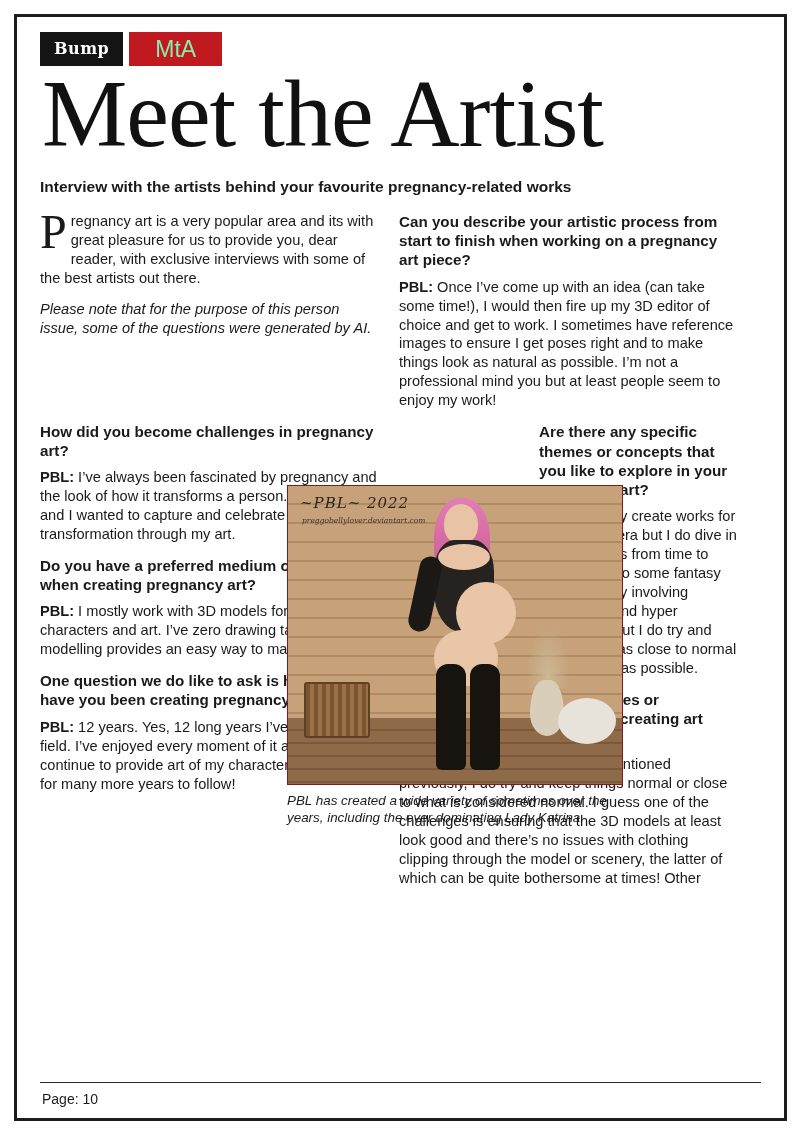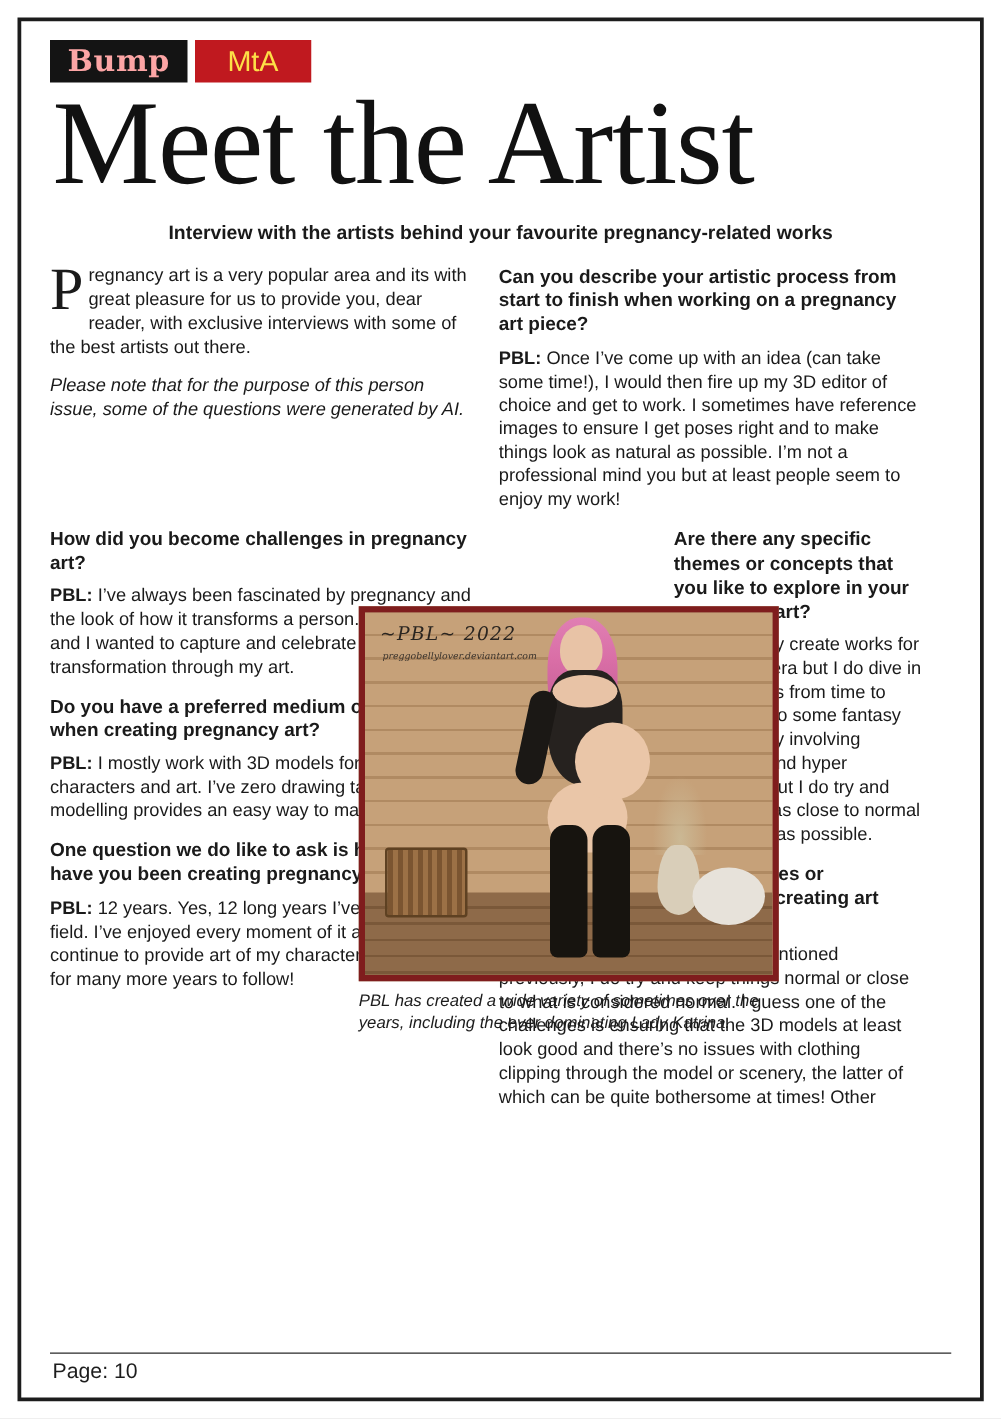--- a/index.html
+++ b/index.html
@@ -37,33 +37,33 @@
   
   .masthead {
     display: flex;
     align-items: stretch;
     height: 34px;
     margin-left: 0px;
     margin-bottom: 2px;
   }
   .brand-bump {
     background: #141414;
-    color: #fca5a5;
+    color: #ffffff;
     font-family: "DejaVu Serif", serif;
     font-weight: bold;
-    font-size: 24px;
+    font-size: 16px;
     letter-spacing: 0.5px;
     padding: 2px 14px 2px 14px;
     display: flex;
     align-items: center;
     line-height: 1;
   }
   .brand-mta {
     background: #c0191f;
-    color: #fde047;
+    color: #86efac;
     font-family: "Liberation Sans", sans-serif;
     font-size: 23px;
     padding: 2px 26px;
     display: flex;
     align-items: center;
     margin-left: 6px;
     line-height: 1;
   }
 
   .headline {
@@ -71,21 +71,20 @@
     font-size: 96px;
     line-height: 0.96;
     font-weight: normal;
     letter-spacing: -1px;
     margin: 2px 0 0 2px;
     color: #111;
     white-space: nowrap;
   }
 
   .subhead {
-    text-align: center;
     font-size: 15.5px;
     font-weight: bold;
     margin: 18px 0 16px 0;
     color: #1a1a1a;
   }
 
   
   .columns {
     position: relative;
     width: 721px;
@@ -129,21 +128,21 @@
   .figure {
     position: absolute;
     left: 247px;
     top: 453px;
     width: 336px;
   }
   .photo {
     position: relative;
     width: 336px;
     height: 300px;
-    border: 5px solid #7f1d1d;
+    border: 1px solid #7f1d1d;
     box-sizing: border-box;
     overflow: hidden;
     background: #b99a74;
   }
   .wall {
     position: absolute;
     inset: 0;
     background:
       repeating-linear-gradient(180deg,
         #c6a179 0px, #c6a179 17px,
@@ -315,21 +314,21 @@
     position: absolute;
     left: 40px;
     right: 40px;
     bottom: 52px;
     border-top: 1px solid #2a2a2a;
   }
   .footer {
     position: absolute;
     left: 42px;
     bottom: 28px;
-    font-size: 17px;
+    font-size: 14px;
     color: #1d1d1d;
   }
 </style>
 </head>
 <body>
 
 <div class="page">
   <div class="page-border"></div>
 
   <div class="inner">

